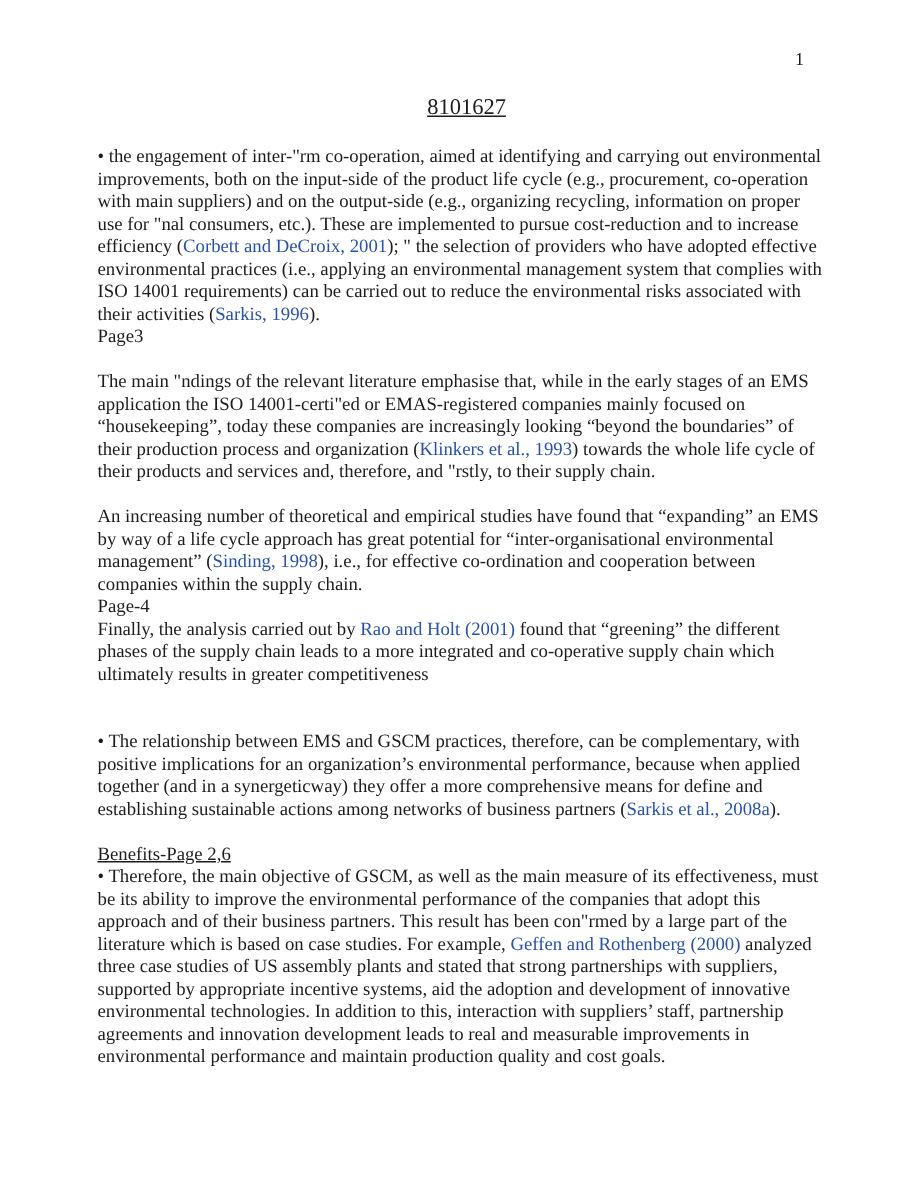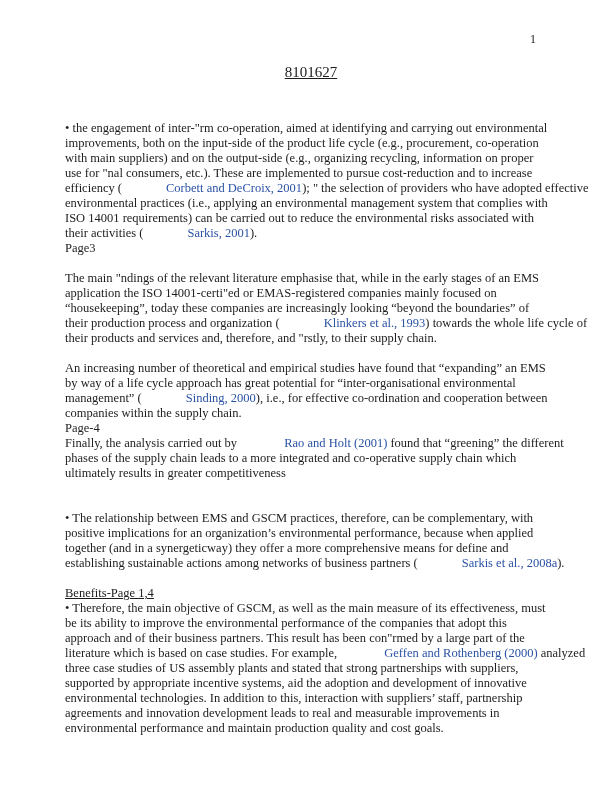--- a/index.html
+++ b/index.html
@@ -29,80 +29,79 @@
     position: absolute;
     top: 64px;
     left: 65px;
     width: 492px;
   }
   .doc-title {
     text-align: center;
     font-size: 15px;
     line-height: 17px;
     text-decoration: underline;
-    margin: 0 0 40px 0;
+    margin: 0 0 16px 0;
     font-weight: normal;
   }
   .heading {
     font-size: 12.5px;
     line-height: 15px;
     text-decoration: underline;
     white-space: pre;
   }
   .para {
     margin: 0;
     font-size: 12.5px;
     line-height: 15px;
     white-space: pre;
   }
   .citation {
     color: var(--link-color, #2a52a4);
     cursor: pointer;
-    margin-left: 44px;
   }
 </style>
 </head>
 <body>
 
 <div class="page">
   <div class="page-number">1</div>
   <div class="content">
     <h1 class="doc-title">8101627</h1>
     <div>
         <p class="para"><span>• the engagement of inter-"rm co-operation, aimed at identifying and carrying out environmental
 improvements, both on the input-side of the product life cycle (e.g., procurement, co-operation
 with main suppliers) and on the output-side (e.g., organizing recycling, information on proper
 use for "nal consumers, etc.). These are implemented to pursue cost-reduction and to increase
 efficiency (</span><span class="citation">Corbett and DeCroix, 2001</span><span>); " the selection of providers who have adopted effective
 environmental practices (i.e., applying an environmental management system that complies with
 ISO 14001 requirements) can be carried out to reduce the environmental risks associated with
-their activities (</span><span class="citation">Sarkis, 2001</span><span>).
+their activities (</span><span class="citation">Sarkis, 1996</span><span>).
 Page3</span></p>
         <div style="height: 15px;"></div>
         <p class="para"><span>The main "ndings of the relevant literature emphasise that, while in the early stages of an EMS
 application the ISO 14001-certi"ed or EMAS-registered companies mainly focused on
 “housekeeping”, today these companies are increasingly looking “beyond the boundaries” of
 their production process and organization (</span><span class="citation">Klinkers et al., 1993</span><span>) towards the whole life cycle of
 their products and services and, therefore, and "rstly, to their supply chain.</span></p>
         <div style="height: 15px;"></div>
         <p class="para"><span>An increasing number of theoretical and empirical studies have found that “expanding” an EMS
 by way of a life cycle approach has great potential for “inter-organisational environmental
-management” (</span><span class="citation">Sinding, 2000</span><span>), i.e., for effective co-ordination and cooperation between
+management” (</span><span class="citation">Sinding, 1998</span><span>), i.e., for effective co-ordination and cooperation between
 companies within the supply chain.
 Page-4
 Finally, the analysis carried out by </span><span class="citation">Rao and Holt (2001)</span><span> found that “greening” the different
 phases of the supply chain leads to a more integrated and co-operative supply chain which
 ultimately results in greater competitiveness</span></p>
         <div style="height: 30px;"></div>
         <p class="para"><span>• The relationship between EMS and GSCM practices, therefore, can be complementary, with
 positive implications for an organization’s environmental performance, because when applied
 together (and in a synergeticway) they offer a more comprehensive means for define and
 establishing sustainable actions among networks of business partners (</span><span class="citation">Sarkis et al., 2008a</span><span>).</span></p>
         <div style="height: 15px;"></div>
-        <div class="heading">Benefits-Page 1,4</div>
+        <div class="heading">Benefits-Page 2,6</div>
         <p class="para"><span>• Therefore, the main objective of GSCM, as well as the main measure of its effectiveness, must
 be its ability to improve the environmental performance of the companies that adopt this
 approach and of their business partners. This result has been con"rmed by a large part of the
 literature which is based on case studies. For example, </span><span class="citation">Geffen and Rothenberg (2000)</span><span> analyzed
 three case studies of US assembly plants and stated that strong partnerships with suppliers,
 supported by appropriate incentive systems, aid the adoption and development of innovative
 environmental technologies. In addition to this, interaction with suppliers’ staff, partnership
 agreements and innovation development leads to real and measurable improvements in
 environmental performance and maintain production quality and cost goals.</span></p>
       </div>

